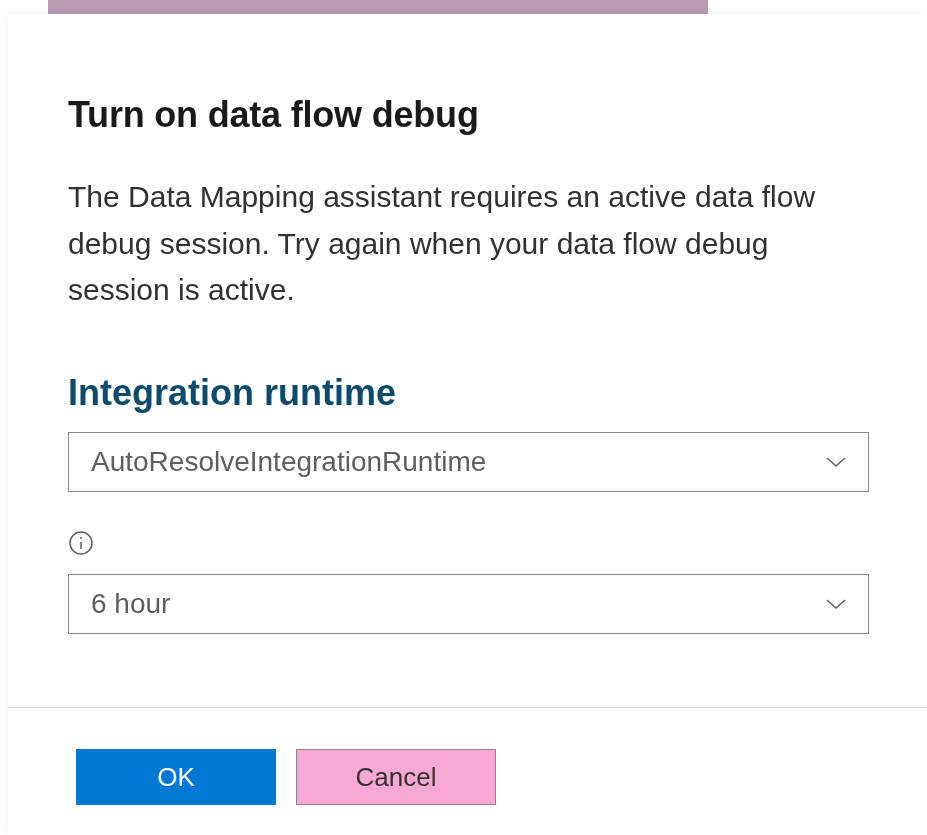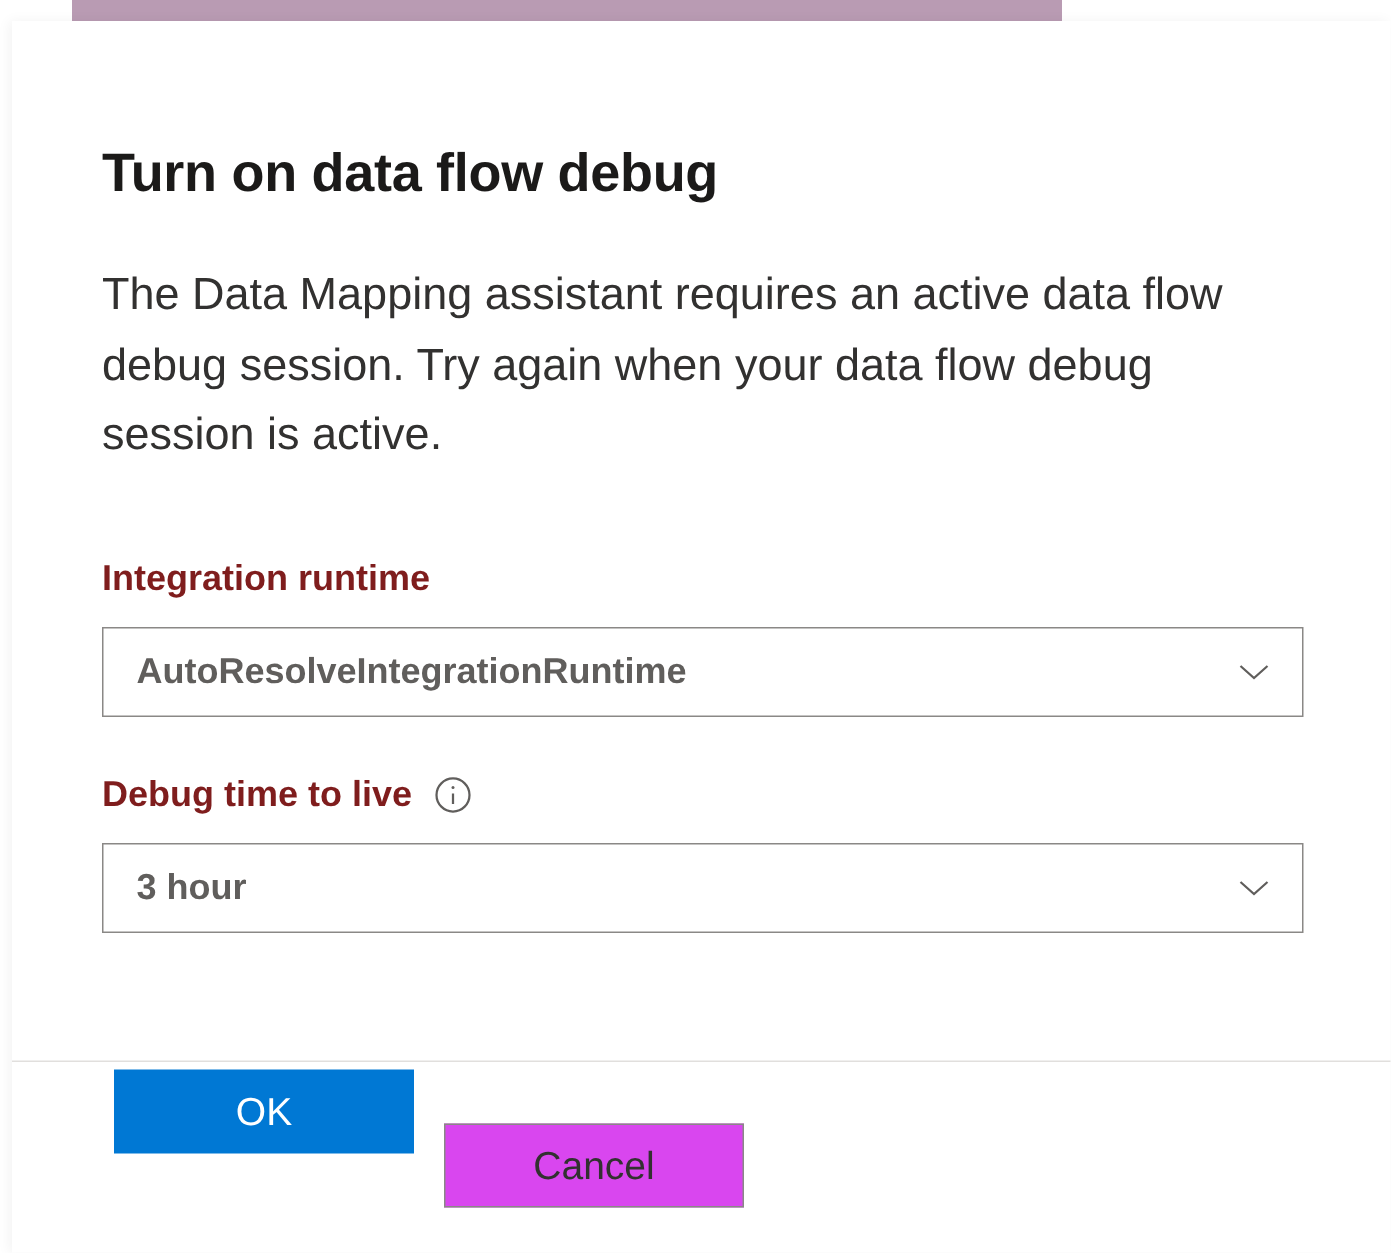--- a/index.html
+++ b/index.html
@@ -52,23 +52,23 @@
     .field-group {
       margin-bottom: 38px;
     }
     .field-label-row {
       display: flex;
       align-items: center;
       gap: 14px;
       margin-bottom: 18px;
     }
     .field-label {
-      font-size: 24px;
+      font-size: 36px;
       font-weight: 600;
-      color: #7f1d1d;
+      color: #0c4a6e;
     }
     .info-icon {
       width: 26px;
       height: 26px;
       display: inline-flex;
       align-items: center;
       justify-content: center;
     }
     .info-icon svg {
       width: 26px;
@@ -79,23 +79,23 @@
       height: 60px;
       border: 1px solid #8a8886;
       background: #ffffff;
       display: flex;
       align-items: center;
       justify-content: space-between;
       padding: 0 20px 0 22px;
       cursor: pointer;
     }
     .dropdown-value {
-      font-size: 24px;
+      font-size: 28px;
       color: #605e5c;
-      font-weight: 700;
+      font-weight: 400;
     }
     .chevron-down {
       width: 24px;
       height: 24px;
       display: flex;
       align-items: center;
       justify-content: center;
     }
     .chevron-down svg {
       width: 22px;
@@ -126,24 +126,23 @@
       display: flex;
       align-items: center;
       justify-content: center;
       font-family: inherit;
     }
     .btn-primary {
       background: #0078d4;
       color: #ffffff;
     }
     .btn-secondary {
-      background: #d946ef;
+      background: #f9a8d4;
       color: #323130;
       border: 1px solid #8a8886;
-      margin-top: 36px;
     }
   </style>
 </head>
 <body>
 
 <div class="progress-bar"></div>
 
 <div class="dialog">
   <div class="dialog-content">
 
@@ -160,31 +159,30 @@
         <span class="chevron-down">
           <svg viewBox="0 0 22 14" fill="none" stroke="#605e5c" stroke-width="1.5">
             <path d="M2 3 L11 11 L20 3"></path>
           </svg>
         </span>
       </div>
     </div>
 
     <div class="field-group">
       <div class="field-label-row">
-        <span class="field-label">Debug time to live</span>
         <span class="info-icon">
           <svg viewBox="0 0 26 26" fill="none" stroke="#605e5c" stroke-width="1.5">
             <circle cx="13" cy="13" r="11"></circle>
             <circle cx="13" cy="8" r="1" fill="#605e5c" stroke="none"></circle>
             <line x1="13" y1="12" x2="13" y2="19"></line>
           </svg>
         </span>
       </div>
       <div class="dropdown">
-        <span class="dropdown-value">3 hour</span>
+        <span class="dropdown-value">6 hour</span>
         <span class="chevron-down">
           <svg viewBox="0 0 22 14" fill="none" stroke="#605e5c" stroke-width="1.5">
             <path d="M2 3 L11 11 L20 3"></path>
           </svg>
         </span>
       </div>
     </div>
 
   </div>
 

